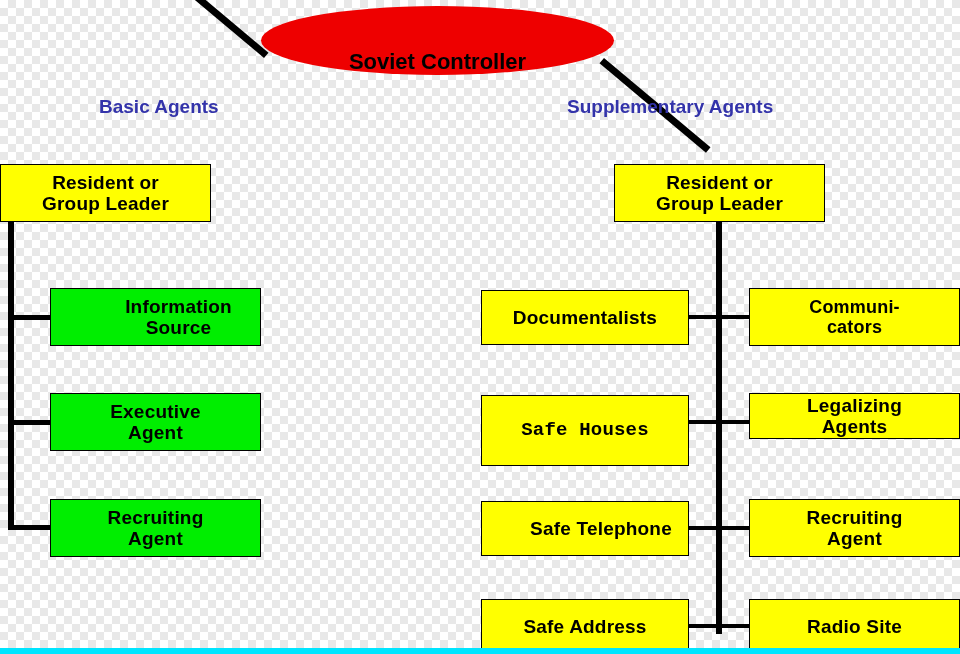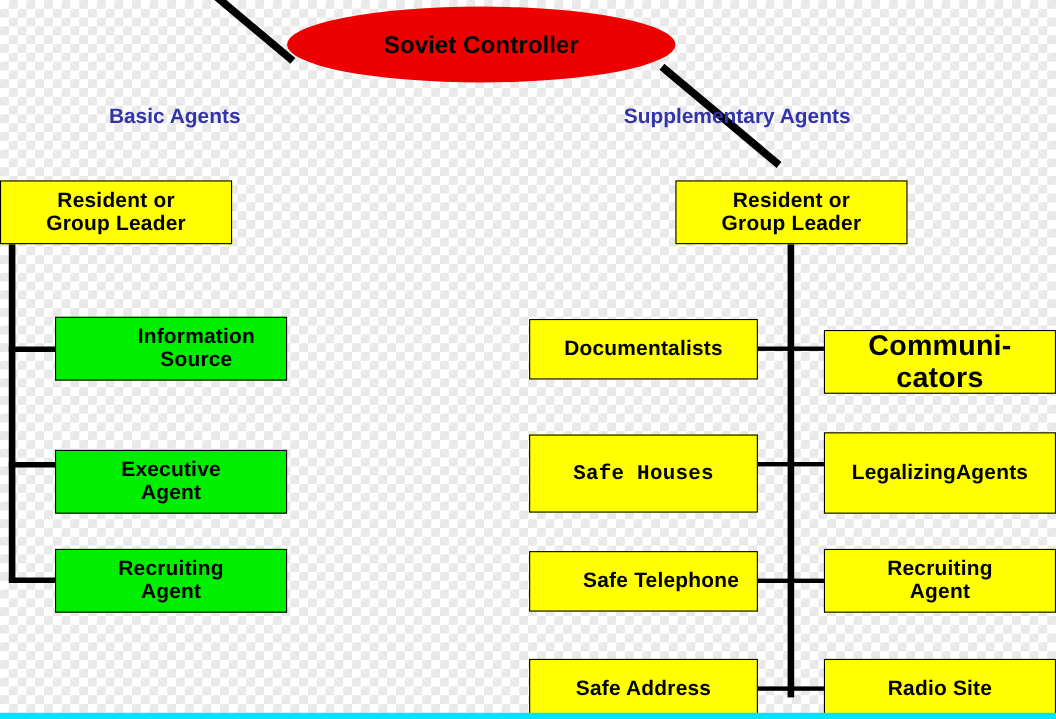--- a/index.html
+++ b/index.html
@@ -29,21 +29,21 @@
     justify-content:center;
     text-align:center;
     font-weight:bold;
     color:#000000;
     line-height:1.12;
     letter-spacing:0.2px;
   }
   .ellipse{
     position:absolute;
     border-radius:50%;
-    display:flex;align-items:center;justify-content:center;
+    display:flex;align-items:flex-end;justify-content:center;
     text-align:center;font-weight:bold;color:#000000;
   }
   .label{
     position:absolute;
     font-weight:bold;
     color:#3333aa;
     white-space:nowrap;
   }
   .line{
     position:absolute;
@@ -88,21 +88,21 @@
 
   <div class="node" style="left:0px;top:164px;width:211px;height:58px;background:#ffff00;font-size:19px;flex-direction:column;">
     <span>Resident or</span>
     <span>Group Leader</span>
   </div>
 
   <div class="node" style="left:50px;top:288px;width:211px;height:58px;background:#00ee00;font-size:19px;flex-direction:column;padding-left:46px;">
     <span>Information</span>
     <span>Source</span>
   </div>
-  <div class="node" style="left:50px;top:393px;width:211px;height:58px;background:#00ee00;font-size:19px;flex-direction:column;margin-top:16px;">
+  <div class="node" style="left:50px;top:393px;width:211px;height:58px;background:#00ee00;font-size:19px;flex-direction:column;">
     <span>Executive</span>
     <span>Agent</span>
   </div>
   <div class="node" style="left:50px;top:499px;width:211px;height:58px;background:#00ee00;font-size:19px;flex-direction:column;">
     <span>Recruiting</span>
     <span>Agent</span>
   </div>
 
   <div class="node" style="left:614px;top:164px;width:211px;height:58px;background:#ffff00;font-size:19px;flex-direction:column;">
     <span>Resident or</span>
@@ -115,25 +115,25 @@
   <div class="node" style="left:481px;top:395px;width:208px;height:71px;background:#ffff00;font-size:19px;flex-direction:column;font-family:Liberation Mono, monospace;">
     <span>Safe Houses</span>
   </div>
   <div class="node" style="left:481px;top:501px;width:208px;height:55px;background:#ffff00;font-size:19px;flex-direction:column;padding-left:32px;">
     <span>Safe Telephone</span>
   </div>
   <div class="node" style="left:481px;top:599px;width:208px;height:55px;background:#ffff00;font-size:19px;flex-direction:column;">
     <span>Safe Address</span>
   </div>
 
-  <div class="node" style="left:749px;top:288px;width:211px;height:58px;background:#ffff00;font-size:26px;flex-direction:column;margin-top:12px;">
+  <div class="node" style="left:749px;top:288px;width:211px;height:58px;background:#ffff00;font-size:18px;flex-direction:column;">
     <span>Communi-</span>
     <span>cators</span>
   </div>
-  <div class="node" style="left:749px;top:393px;width:211px;height:74px;background:#ffff00;font-size:19px;flex-direction:row;">
+  <div class="node" style="left:749px;top:393px;width:211px;height:46px;background:#ffff00;font-size:19px;flex-direction:column;">
     <span>Legalizing</span>
     <span>Agents</span>
   </div>
   <div class="node" style="left:749px;top:499px;width:211px;height:58px;background:#ffff00;font-size:19px;flex-direction:column;">
     <span>Recruiting</span>
     <span>Agent</span>
   </div>
   <div class="node" style="left:749px;top:599px;width:211px;height:55px;background:#ffff00;font-size:19px;flex-direction:column;">
     <span>Radio Site</span>
   </div>

